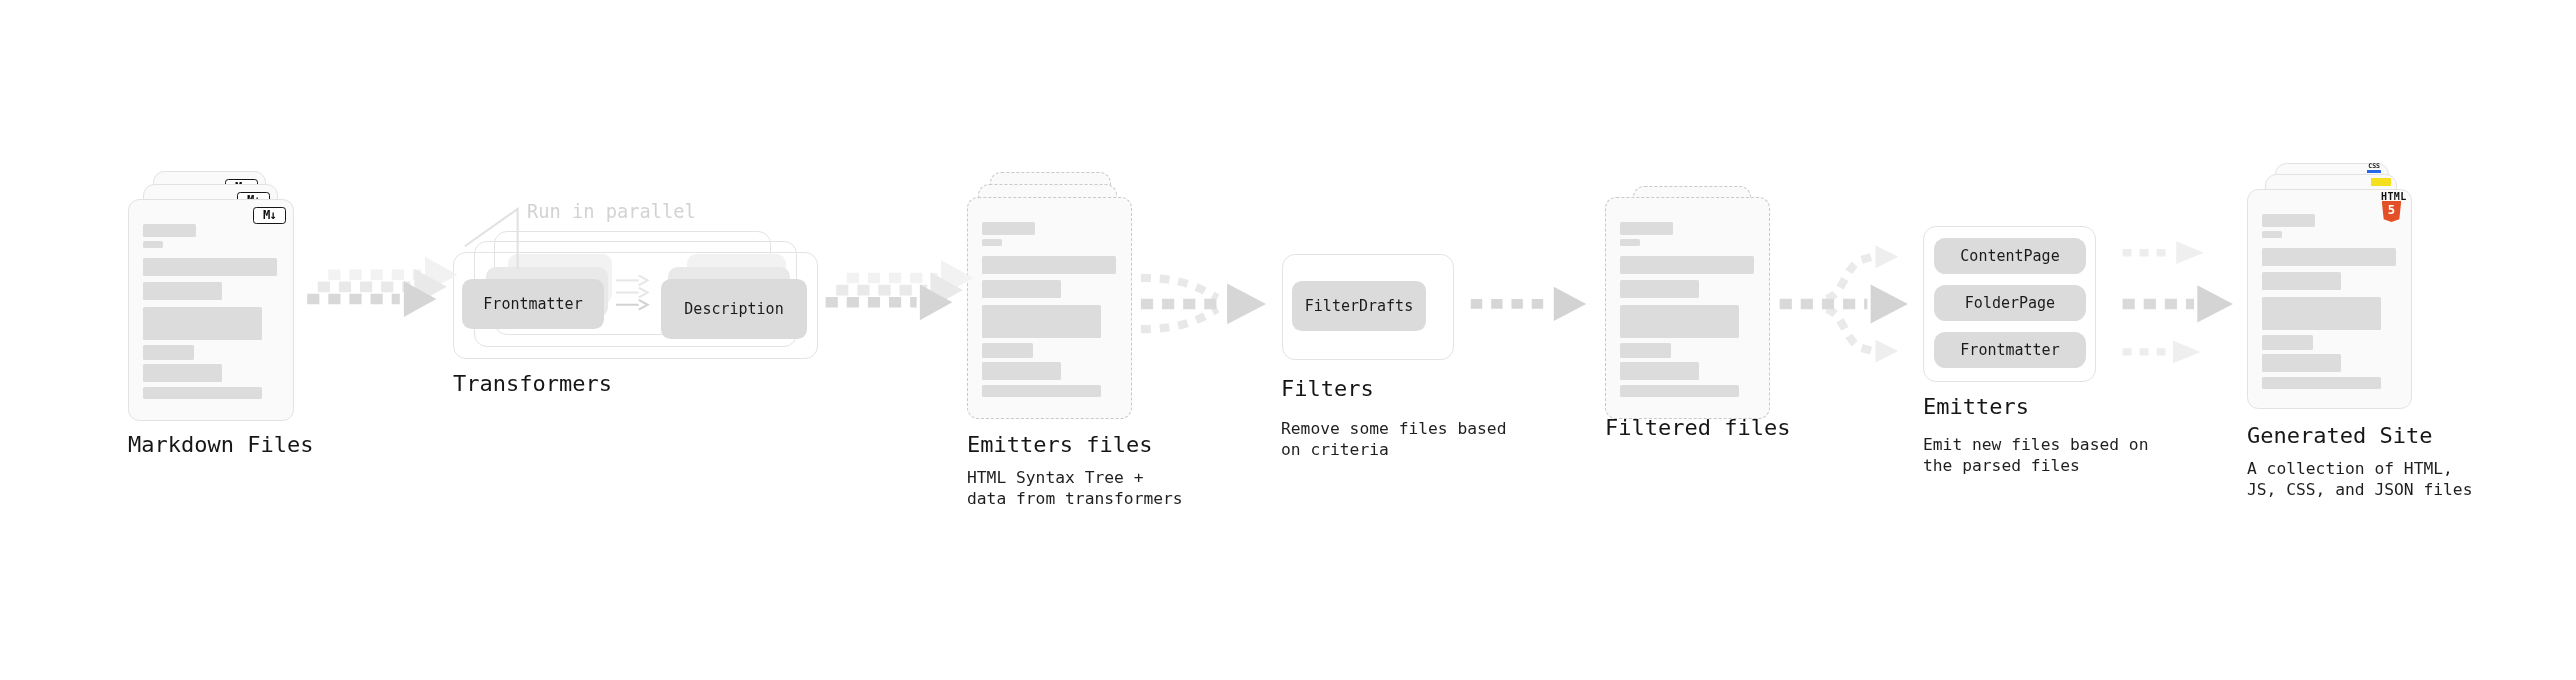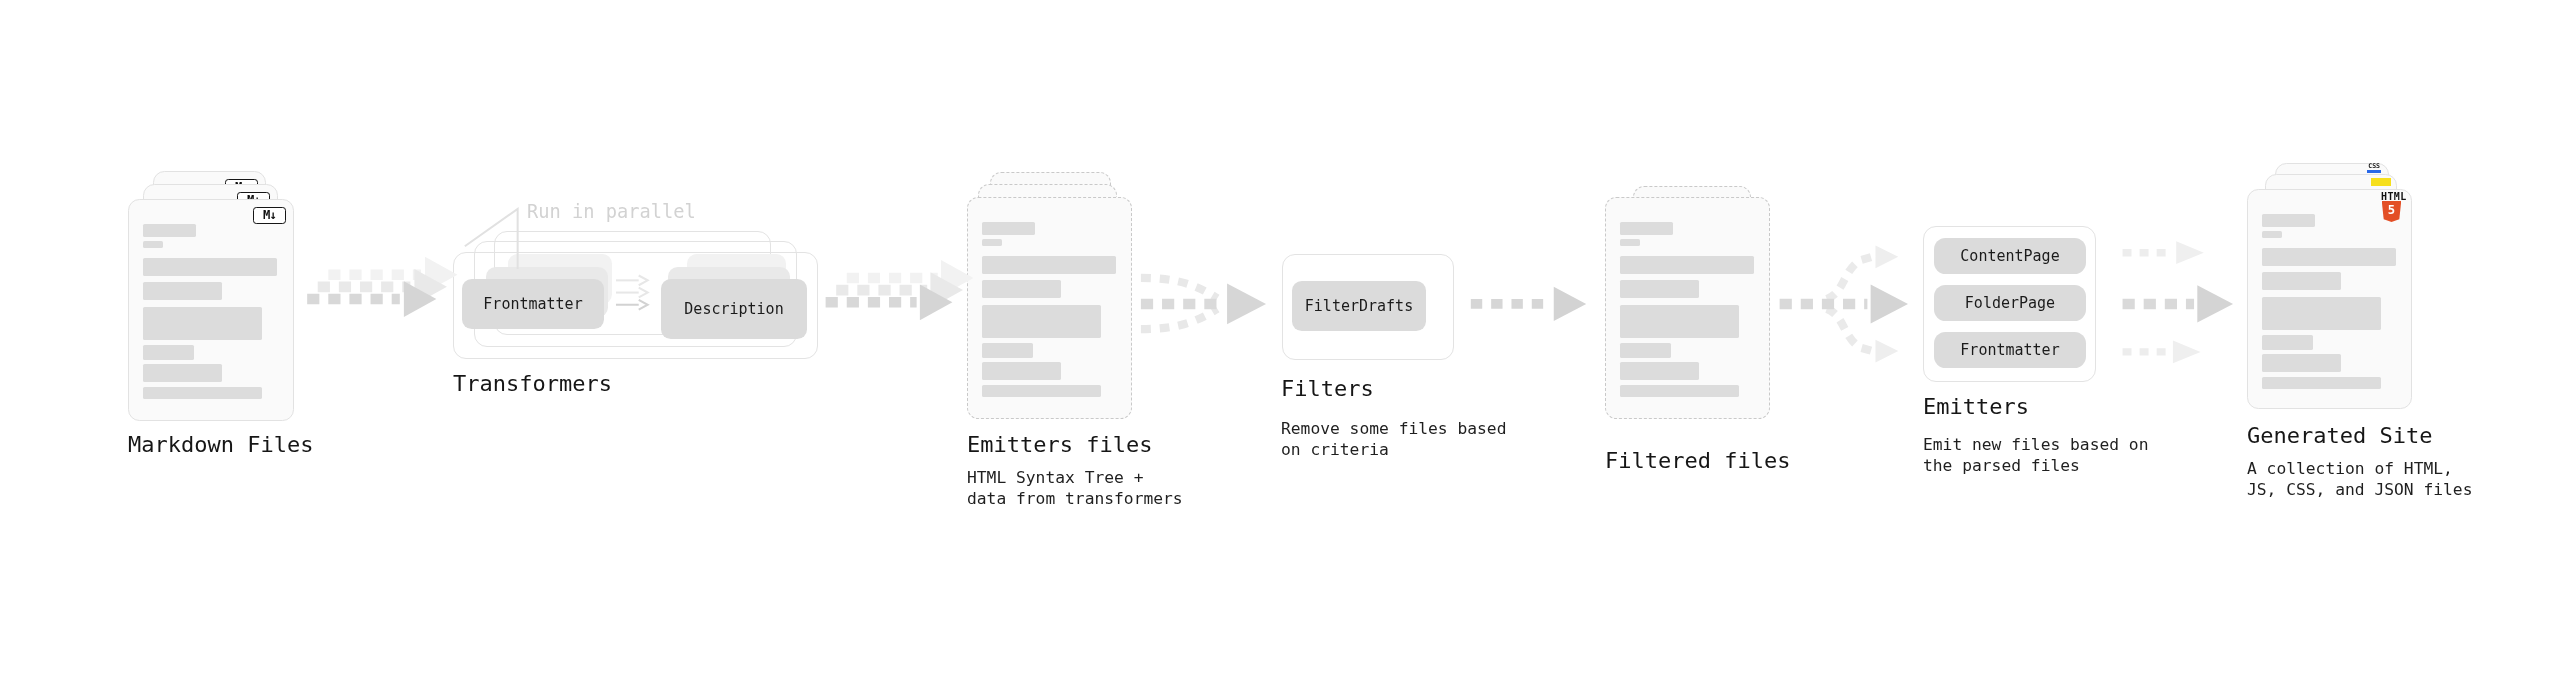--- a/index.html
+++ b/index.html
@@ -119,21 +119,21 @@
   <div class="file-card dashed" style="left:1605px;top:197px;width:165px;height:222px">
       <div class="sk" style="top: 24.4px; width: 53px; height: 12.2px;"></div>
       <div class="sk" style="top: 41px; width: 19.5px; height: 6.5px;"></div>
       <div class="sk" style="top: 58px; width: 134px; height: 18px;"></div>
       <div class="sk" style="top: 82px; width: 79px; height: 18px;"></div>
       <div class="sk" style="top: 107px; width: 119px; height: 32.5px;"></div>
       <div class="sk" style="top: 145px; width: 51px; height: 14.6px;"></div>
       <div class="sk" style="top: 164px; width: 79px; height: 18px;"></div>
       <div class="sk" style="top: 187px; width: 119px; height: 12.2px;"></div>
     </div>
-  <div class="sec-title" style="left:1605px;top:448px">Filtered files</div>
+  <div class="sec-title" style="left:1605px;top:415px">Filtered files</div>
 
   <div class="frame" style="left:1923px;top:226px;width:173px;height:156px"></div>
   <div class="tbox" style="left:1934px;top:238px;width:152px;height:36px;border-radius:11.4px">ContentPage</div>
   <div class="tbox" style="left:1934px;top:285px;width:152px;height:36px;border-radius:11.4px">FolderPage</div>
   <div class="tbox" style="left:1934px;top:332px;width:152px;height:36px;border-radius:11.4px">Frontmatter</div>
   <div class="sec-title" style="left:1923px;top:394px">Emitters</div>
   <div class="sec-sub" style="left:1923px;top:434px">
     <div>Emit new files based on</div>
     <div>the parsed files</div>
   </div>

